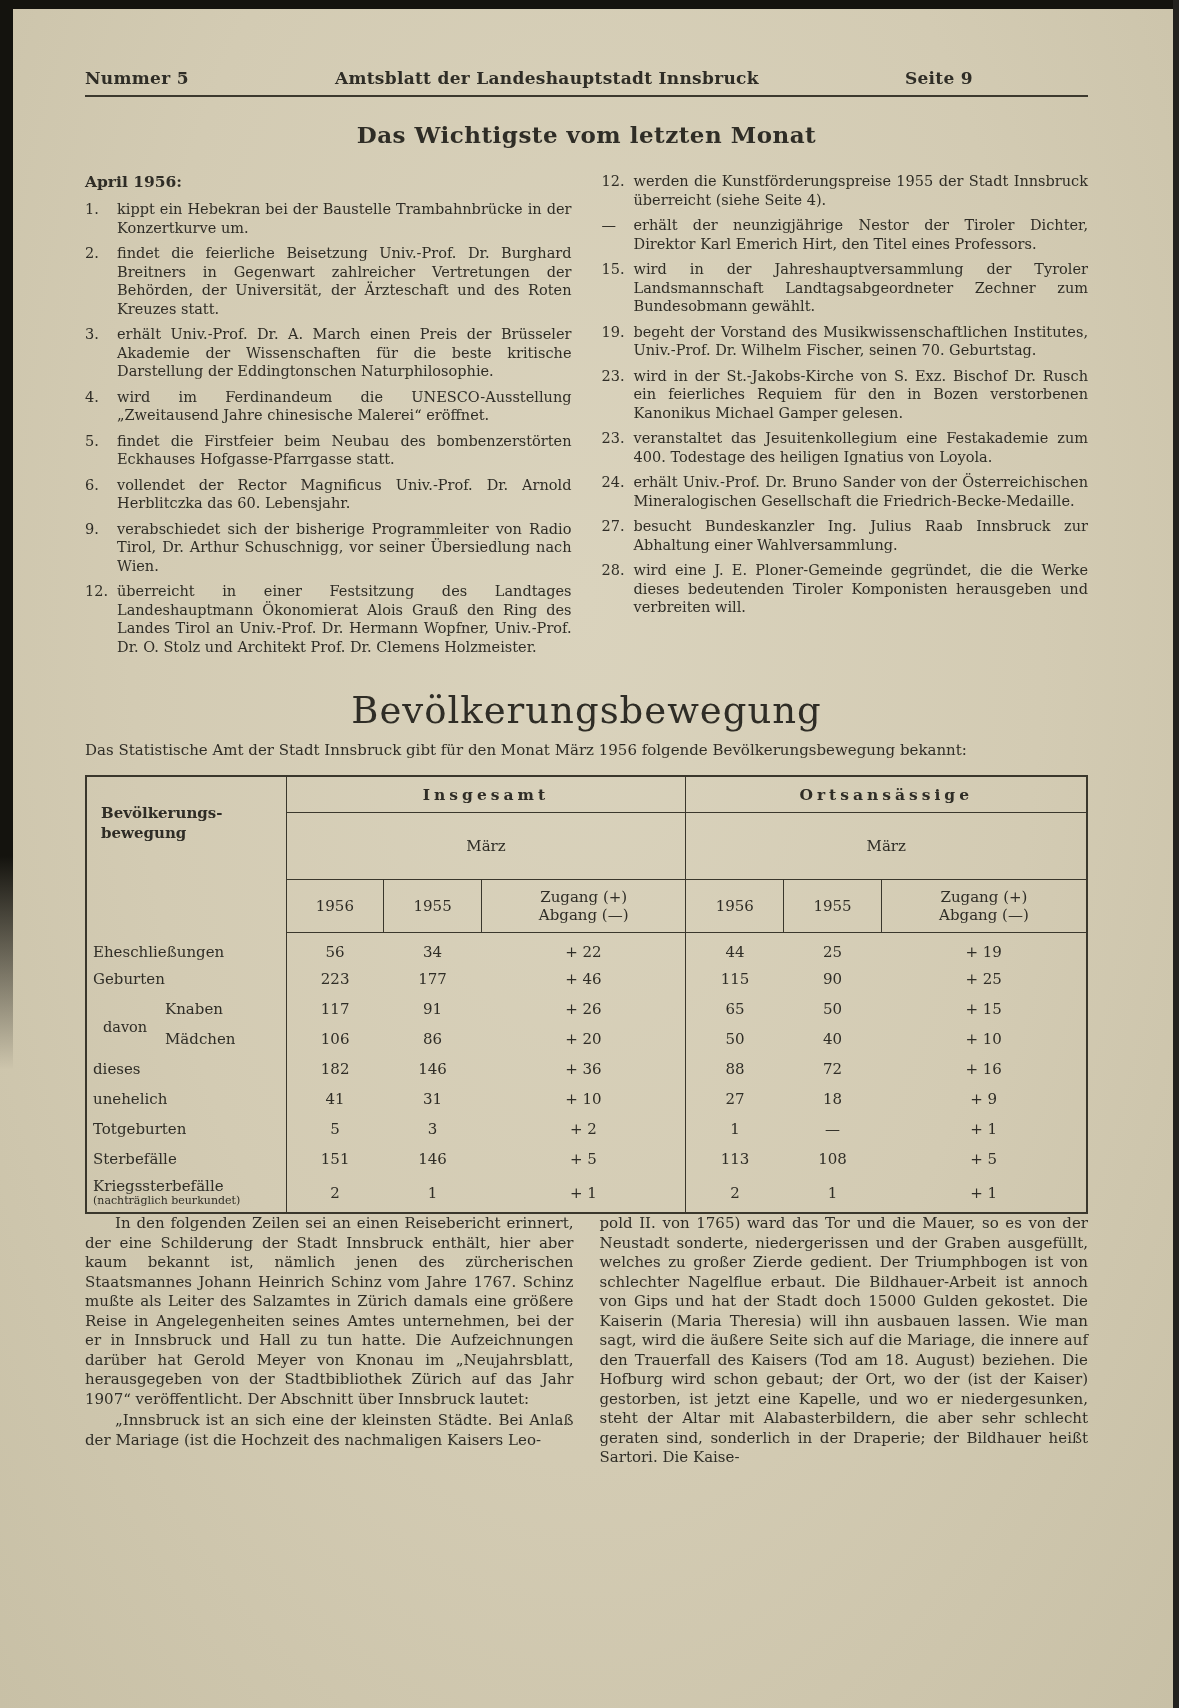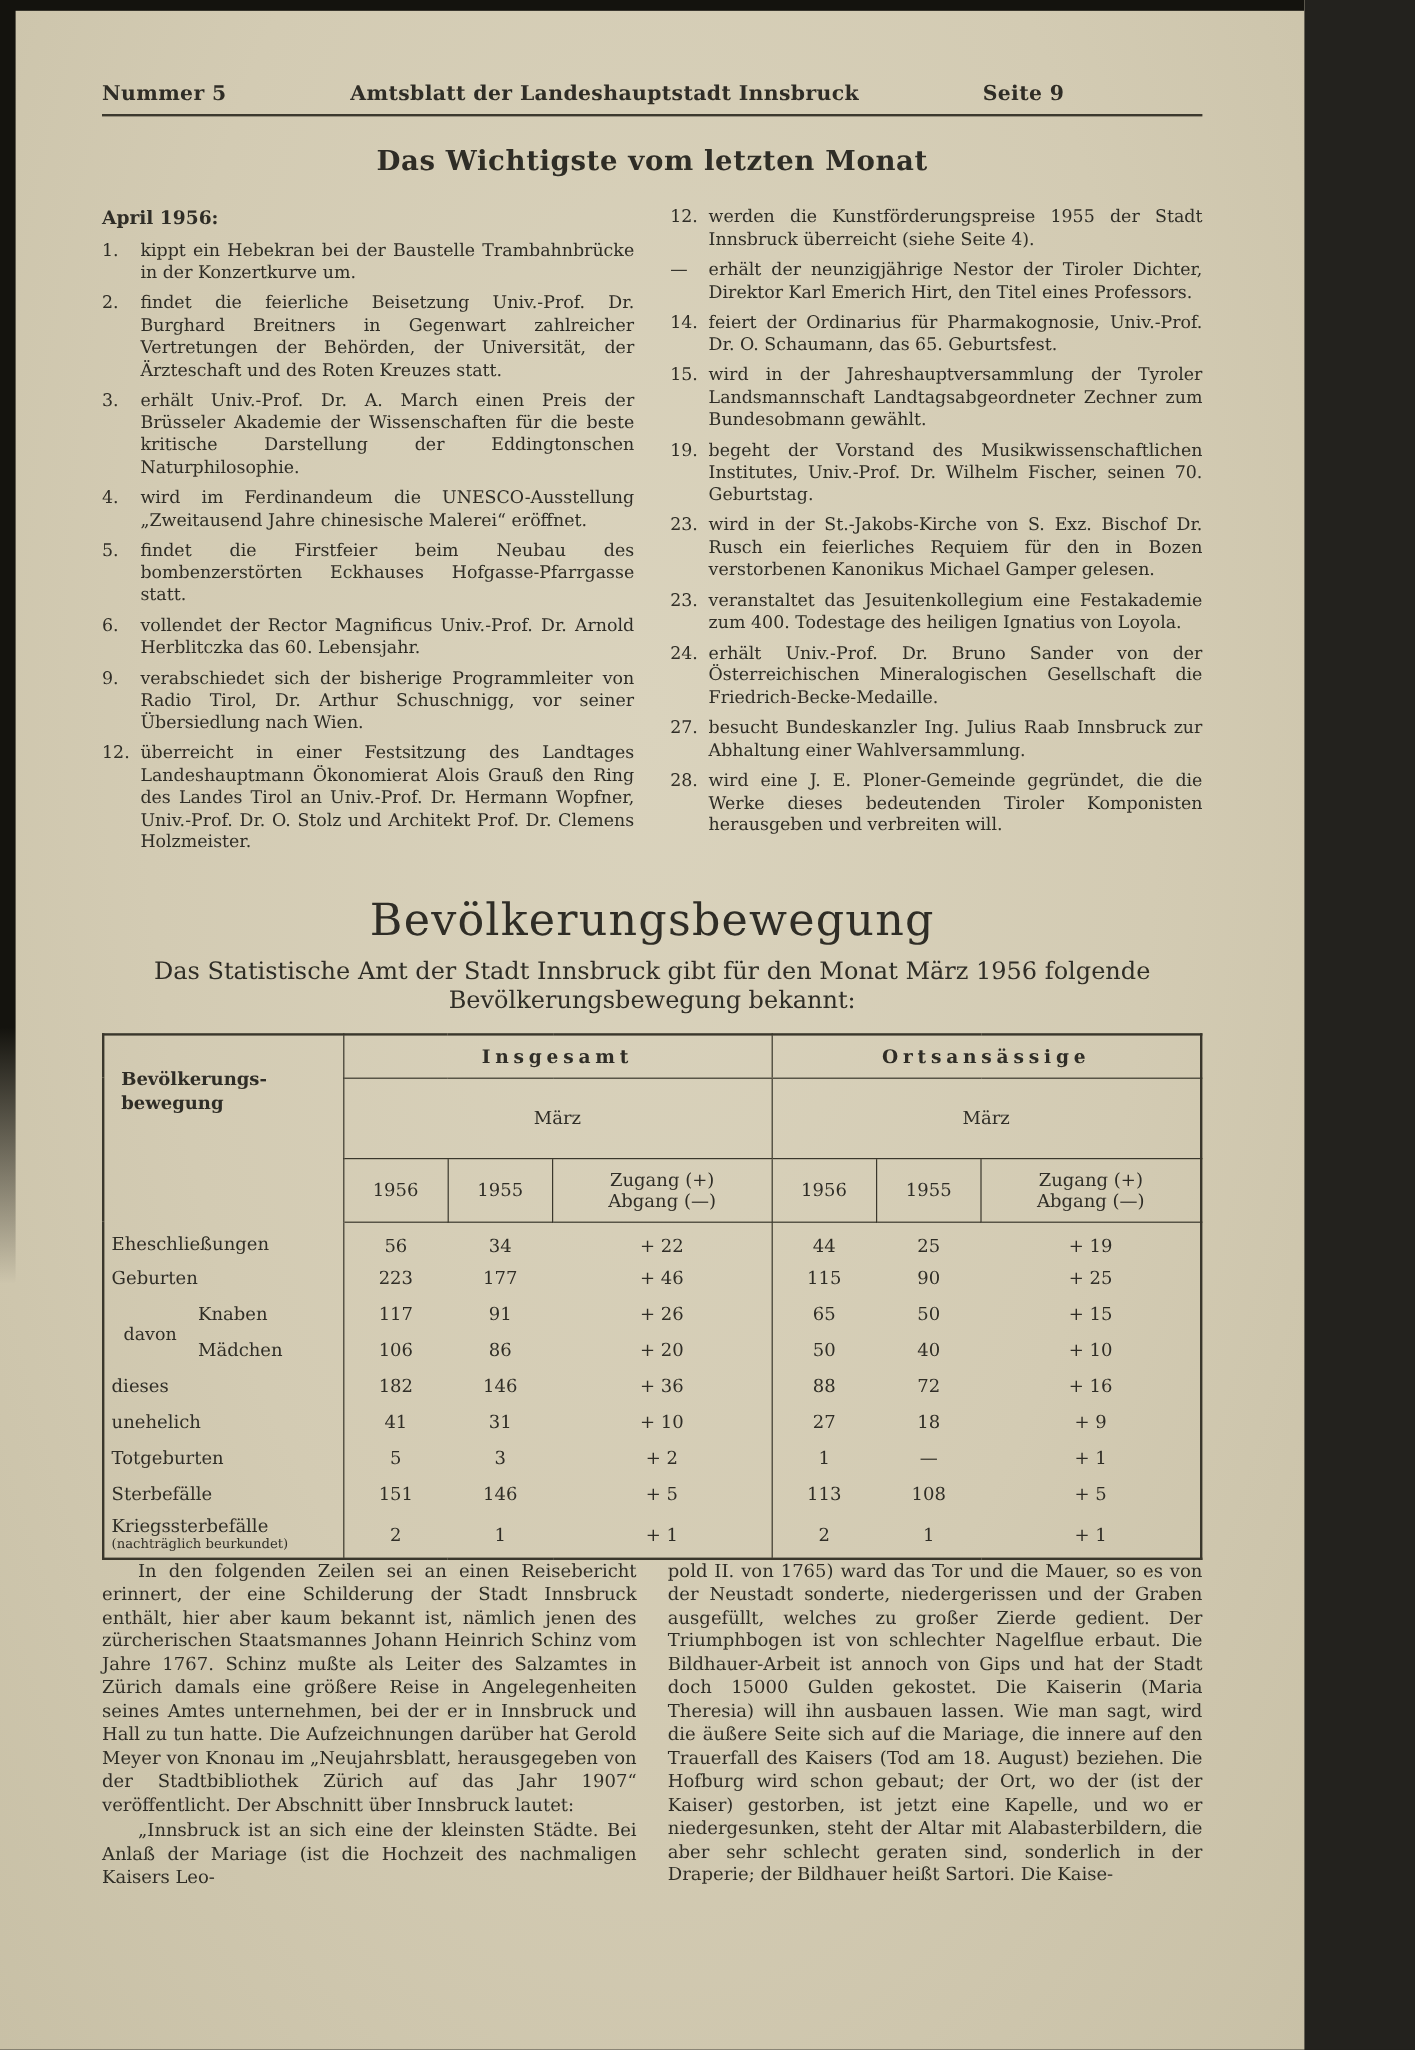--- a/index.html
+++ b/index.html
@@ -4,21 +4,21 @@
 <style>
   * { box-sizing: border-box; }
   html,body { margin:0; padding:0; }
   body {
     background:#23221e;
     font-family:"DejaVu Serif","Liberation Serif",serif;
     width:1179px;
   }
   .page {
     position:relative;
-    width:1087px; height:1708px;
+    width:1173px; height:1708px;
     background:radial-gradient(ellipse at 50% 35%, #dad3bd 0%, #d3cbb3 55%, #c8c0a6 100%);
     color:#2f2d26;
     overflow:hidden;
   }
   .edge-top { position:absolute; top:0; left:0; width:100%; height:9px; background:#14130e; }
   .edge-left { position:absolute; top:0; left:0; width:13px; height:1070px;
     background:linear-gradient(to bottom, #14130e 80%, rgba(20,19,14,0) 100%); }
   .content { position:relative; padding:68px 85px 0 85px; }
 
   
@@ -31,21 +31,21 @@
   .s1-title { text-align:center; font-size:23px; font-weight:bold; letter-spacing:.5px; margin-top:24px; }
   .news-cols { display:flex; gap:30px; margin-top:24px; }
   .news-col { flex:1 1 0; min-width:0; }
   .date-label { font-weight:bold; font-size:15.5px; margin-bottom:9px; }
   .news-item { display:flex; margin-bottom:7px; font-size:14.5px; line-height:18.5px; text-align:justify; }
   .item-num { flex:0 0 32px; }
   .item-text { flex:1 1 0; }
 
   
   .s2-title { text-align:center; font-size:37px; font-weight:normal; margin-top:26px; letter-spacing:1px; }
-  .s2-sub { text-align:center; font-size:20px; margin-top:9px; }
+  .s2-sub { text-align:left; font-size:15px; margin-top:9px; }
   .pop-table { width:100%; border-collapse:collapse; margin-top:16px; font-size:15px;
     border:2px solid #3a372c; }
   .pop-table th, .pop-table td { padding:3px 6px; font-weight:normal; }
   th.corner { border-right:1.2px solid #3a372c; width:200px; text-align:left;
     vertical-align:top; padding:26px 8px 0 14px; font-weight:bold; white-space:pre-line; line-height:20px; }
   th.group { border-bottom:1.2px solid #3a372c; text-align:center; font-weight:bold;
     letter-spacing:4px; padding:8px 4px; font-size:15.5px; }
   th.month { border-bottom:1.2px solid #3a372c; text-align:center; padding:24px 4px; }
   th.year, th.delta { border:1.2px solid #3a372c; text-align:center; padding:8px 4px; }
   th.delta { white-space:pre-line; line-height:18px; }
@@ -125,24 +125,20 @@
       </div>
       <div class="news-col">
         <div>
             <div class="news-item">
               <span class="item-num">12.</span>
               <span class="item-text">werden die Kunstförderungspreise 1955 der Stadt Innsbruck überreicht (siehe Seite 4).</span>
             </div>
             <div class="news-item">
               <span class="item-num">—</span>
               <span class="item-text">erhält der neunzigjährige Nestor der Tiroler Dichter, Direktor Karl Emerich Hirt, den Titel eines Professors.</span>
-            </div>
-            <div class="news-item">
-              <span class="item-num">14.</span>
-              <span class="item-text">feiert der Ordinarius für Pharmakognosie, Univ.-Prof. Dr. O. Schaumann, das 65. Geburtsfest.</span>
             </div>
             <div class="news-item">
               <span class="item-num">15.</span>
               <span class="item-text">wird in der Jahreshauptversammlung der Tyroler Landsmannschaft Landtagsabgeordneter Zechner zum Bundesobmann gewählt.</span>
             </div>
             <div class="news-item">
               <span class="item-num">19.</span>
               <span class="item-text">begeht der Vorstand des Musikwissenschaftlichen Institutes, Univ.-Prof. Dr. Wilhelm Fischer, seinen 70. Geburtstag.</span>
             </div>
             <div class="news-item">

